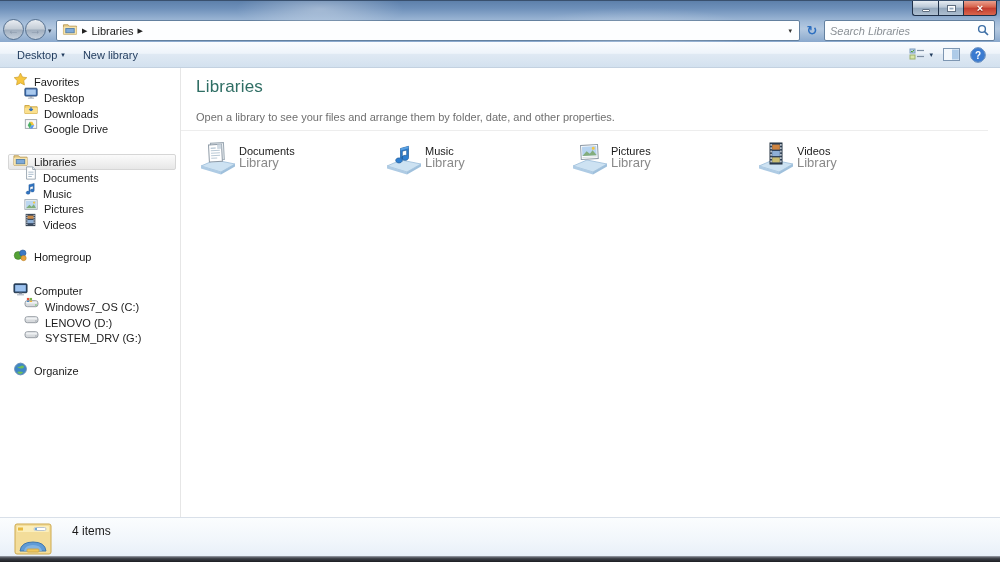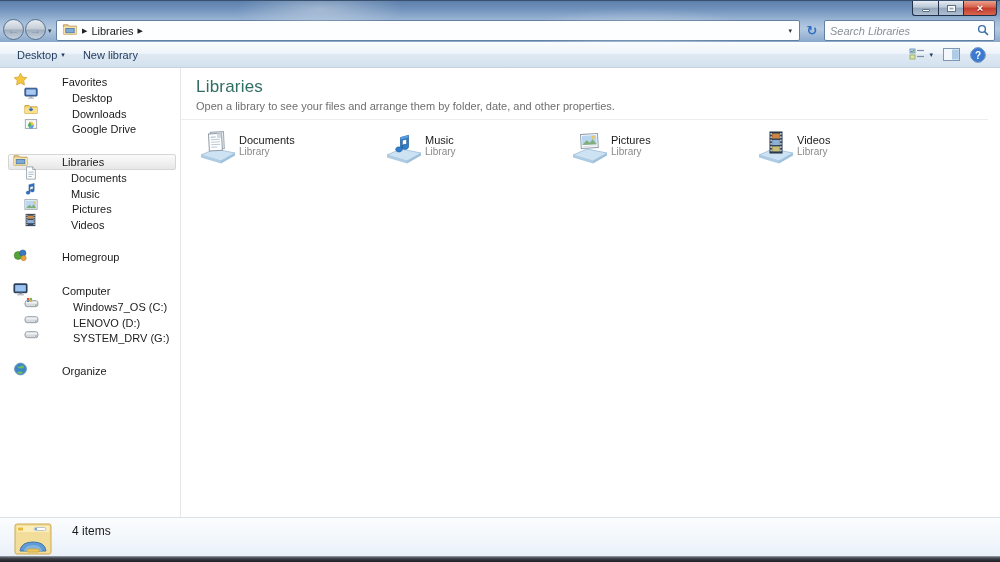--- a/index.html
+++ b/index.html
@@ -57,36 +57,36 @@
     border-bottom:1px solid #c3d1e0;display:flex;align-items:center;}
   .tb-item{font-size:11px;color:var(--toolbar-text);padding:3px 9px;display:flex;align-items:center;gap:4px;border-radius:2px;}
   .tb-item:first-child{margin-left:8px;}
   .tb-caret{font-size:7px;color:var(--toolbar-text);}
   .tb-right{margin-left:auto;display:flex;align-items:center;gap:10px;margin-right:14px;}
   .tb-iconbtn{display:flex;align-items:center;gap:3px;}
 
   
   .content{position:absolute;left:0;top:68px;width:1000px;height:449px;display:flex;background:#fff;}
   .sidebar{width:181px;border-right:1px solid #e6e6e6;padding-top:6px;overflow:hidden;}
-  .sb-row{display:flex;align-items:center;height:15.5px;margin:0 4px 0 8px;padding-left:4px;border:1px solid transparent;border-radius:2px;gap:28px;}
+  .sb-row{display:flex;align-items:center;height:15.5px;margin:0 4px 0 8px;padding-left:4px;border:1px solid transparent;border-radius:2px;}
   .sb-row.child{padding-left:15px;align-items:flex-end;}
   .sb-row.selected{background:linear-gradient(180deg,#fbfbfb,#e7e7e7);border-color:#d6d6d6;}
   .sb-row .lbl{font-size:11px;color:#1a1a1a;margin-left:6px;white-space:nowrap;}
   .sb-gap{height:18px;}
   .sb-row svg{flex:0 0 auto;}
 
   .main{flex:1;position:relative;}
   .main-header{padding:9px 0 7px 15px;border-bottom:1px solid #ededed;margin-right:12px;}
   .main-title{font-size:17px;color:var(--header-text);letter-spacing:.2px;}
-  .main-sub{font-size:11px;color:#6f6f6f;margin-top:3px;}
+  .main-sub{font-size:11px;color:#6f6f6f;margin-top:14px;}
   .tiles{display:flex;margin:10px 0 0 19px;}
   .tile{width:186px;display:flex;align-items:flex-start;}
   .tile-text{margin-left:3px;padding-top:4px;}
   .tile-name{font-size:11px;color:#1a1a1a;line-height:12px;}
-  .tile-type{font-size:10px;color:#8a8a8a;line-height:12px;}
+  .tile-type{font-size:13px;color:#8a8a8a;line-height:12px;}
 
   
   .statusbar{position:absolute;left:0;top:517px;width:1000px;height:39px;
     background:linear-gradient(180deg,#fbfdfe 0%,#f1f6fb 60%,#e8f0f8 100%);border-top:1px solid #d9e0e9;}
   .status-icon{position:absolute;left:12px;top:4px;}
   .status-count{position:absolute;left:72px;top:6px;font-size:12px;color:#1a1a1a;}
   .bottomstrip{position:absolute;left:0;top:556px;width:1000px;height:6px;
     background:linear-gradient(180deg,#6a6e76 0%,#3a3d44 35%,#1c1e23 100%);border-top:1px solid #8a8f98;}
 </style>
 </head>

